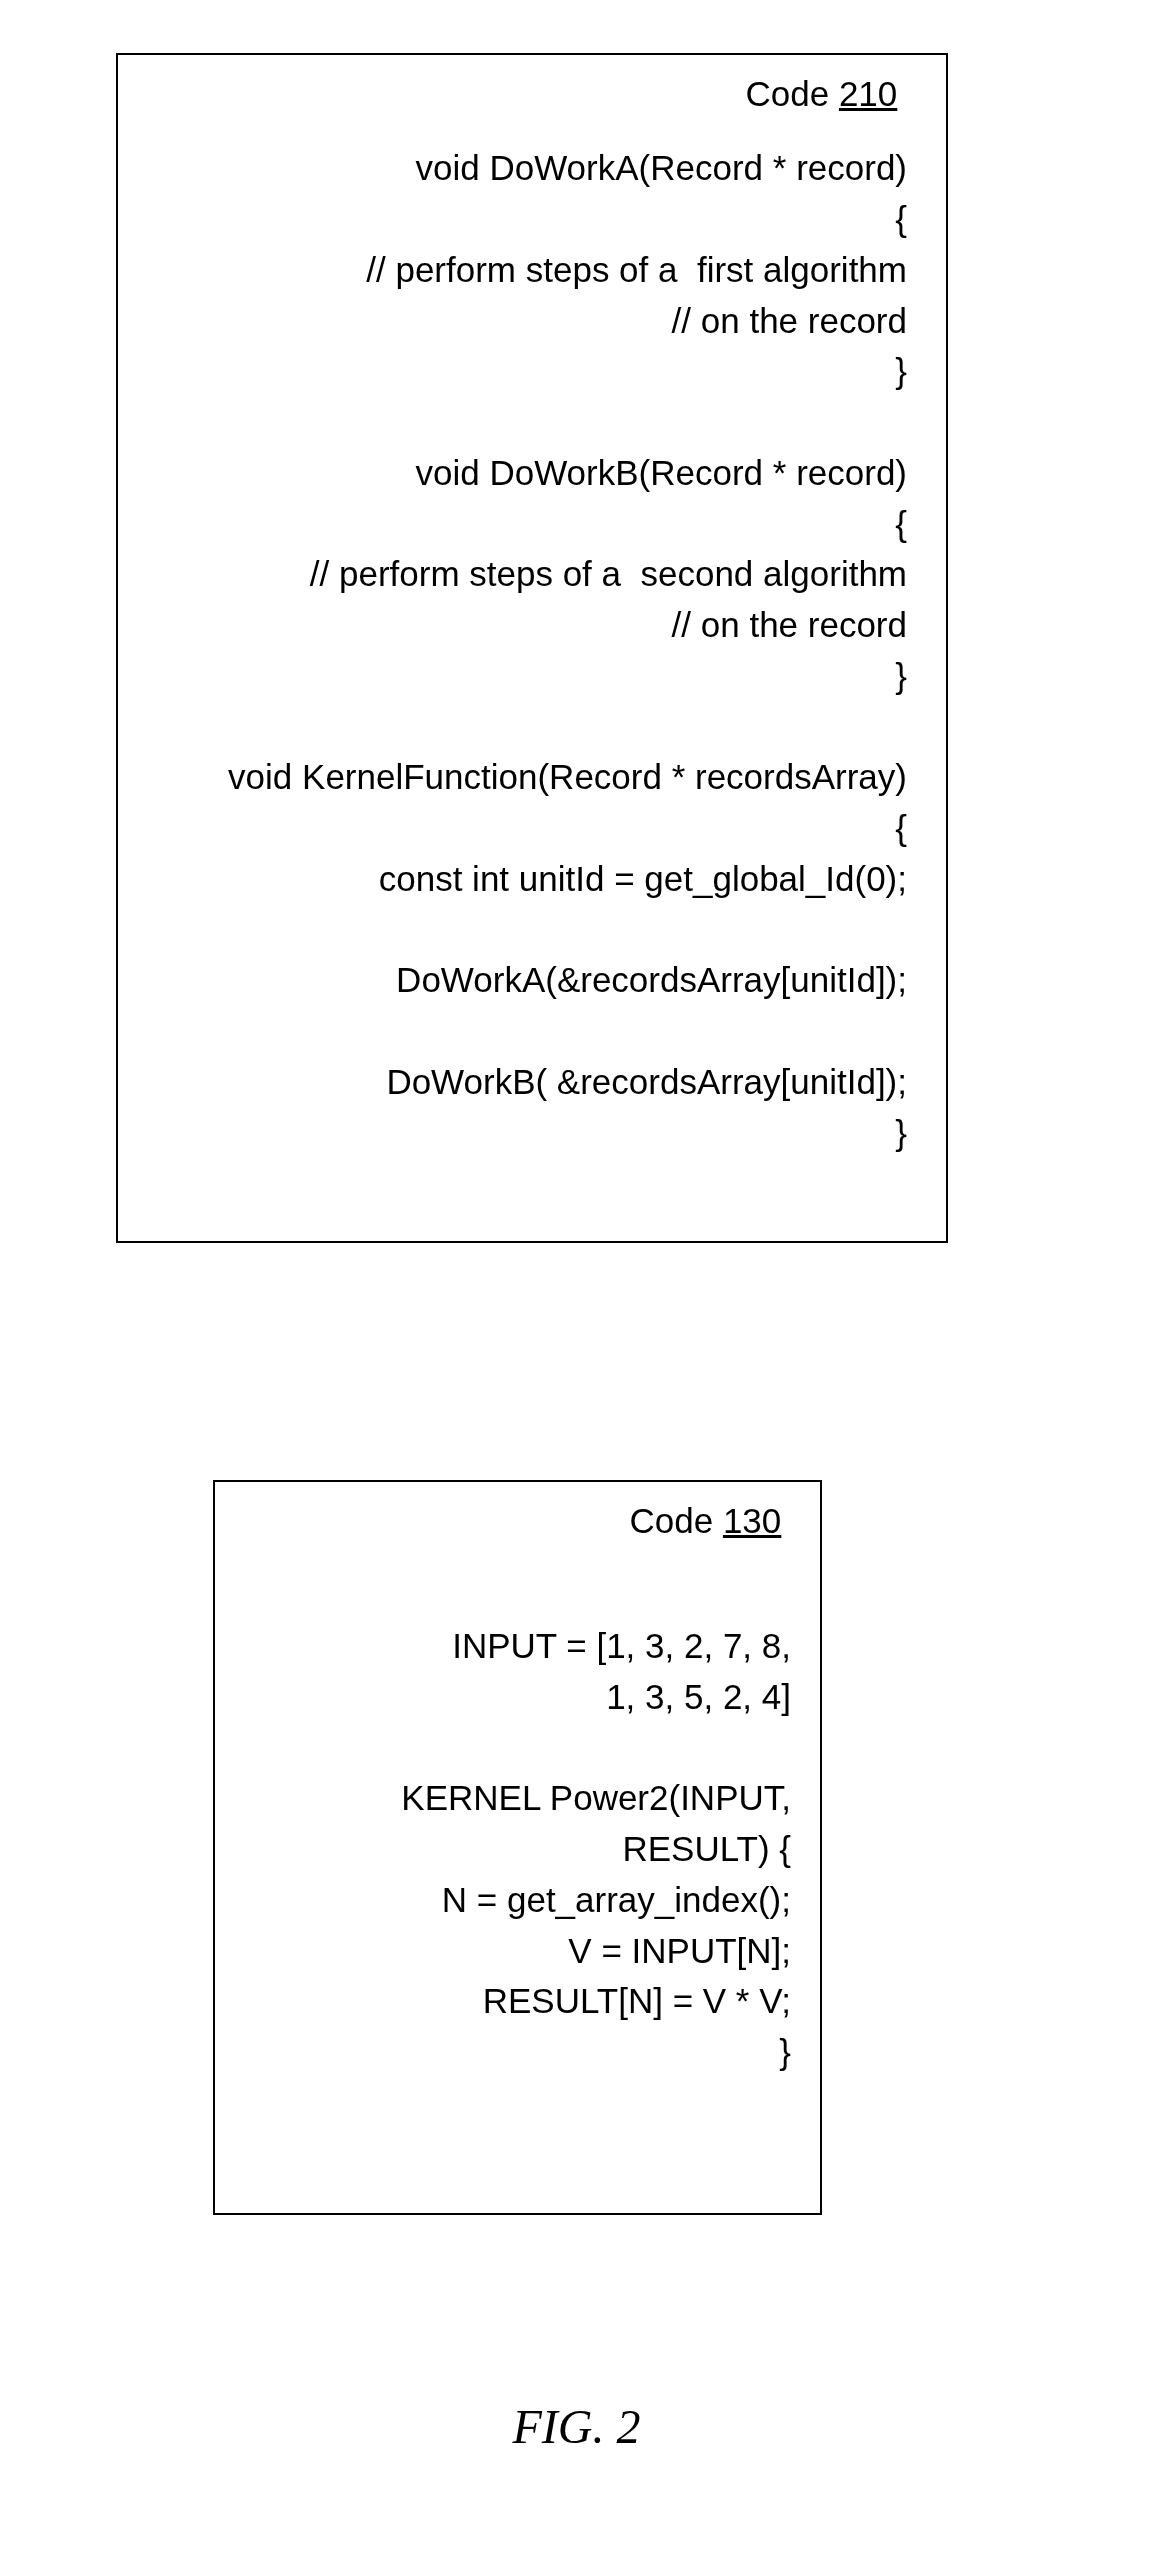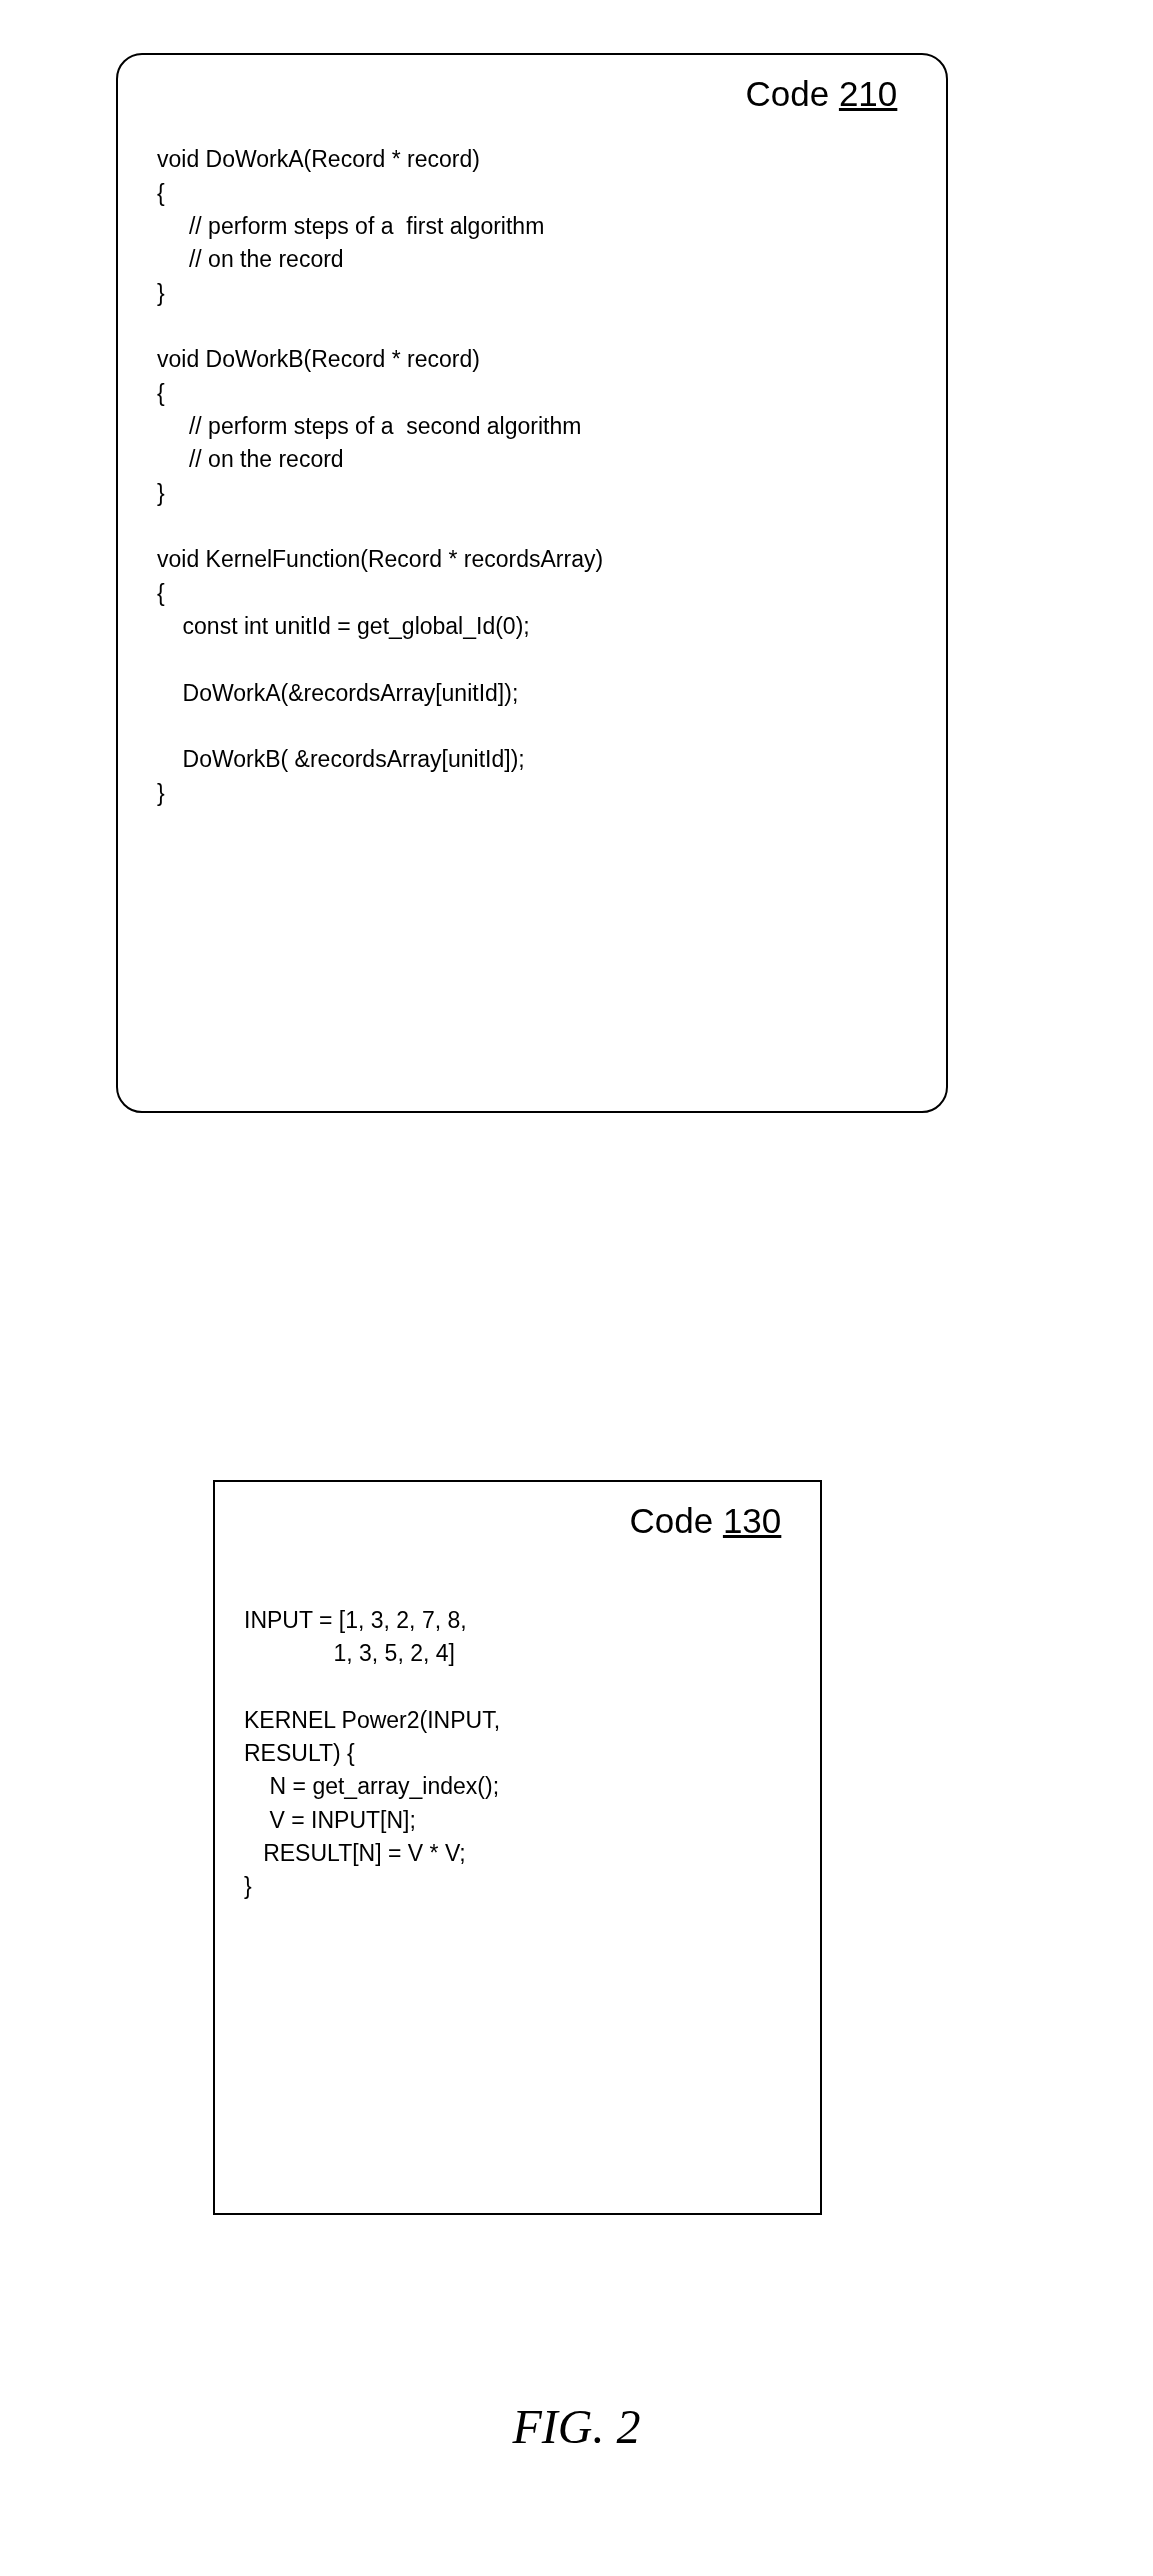--- a/index.html
+++ b/index.html
@@ -14,44 +14,44 @@
   .code-box {
     position: absolute;
     border: 2.9px solid #000;
     background: #fff;
     box-sizing: border-box;
   }
   .box-210 {
     left: 116px;
     top: 53px;
     width: 832px;
-    height: 1060px;
+    height: 1190px;
     padding: 19.3px 39px 29px 39px;
-    border-radius: 26px;
   }
   .box-220 {
     left: 213px;
     top: 1480px;
     width: 609px;
     height: 735px;
     padding: 19.3px 29px 29px 29px;
   }
   .box-label {
     text-align: right;
     font-size: 35px;
     margin-bottom: 29px;
     padding-right: 9.7px;
   }
   .box-label .num {
     text-decoration: underline;
   }
   .code {
-    font-size: 23px;
+    font-size: 35px;
     line-height: 1.45;
     white-space: pre;
+    text-align: right;
   }
   .fig-label {
     position: absolute;
     left: 0;
     width: 1153px;
     top: 2399px;
     text-align: center;
     font-size: 48px;
     font-style: italic;
     font-family: "Times New Roman", Times, serif;

